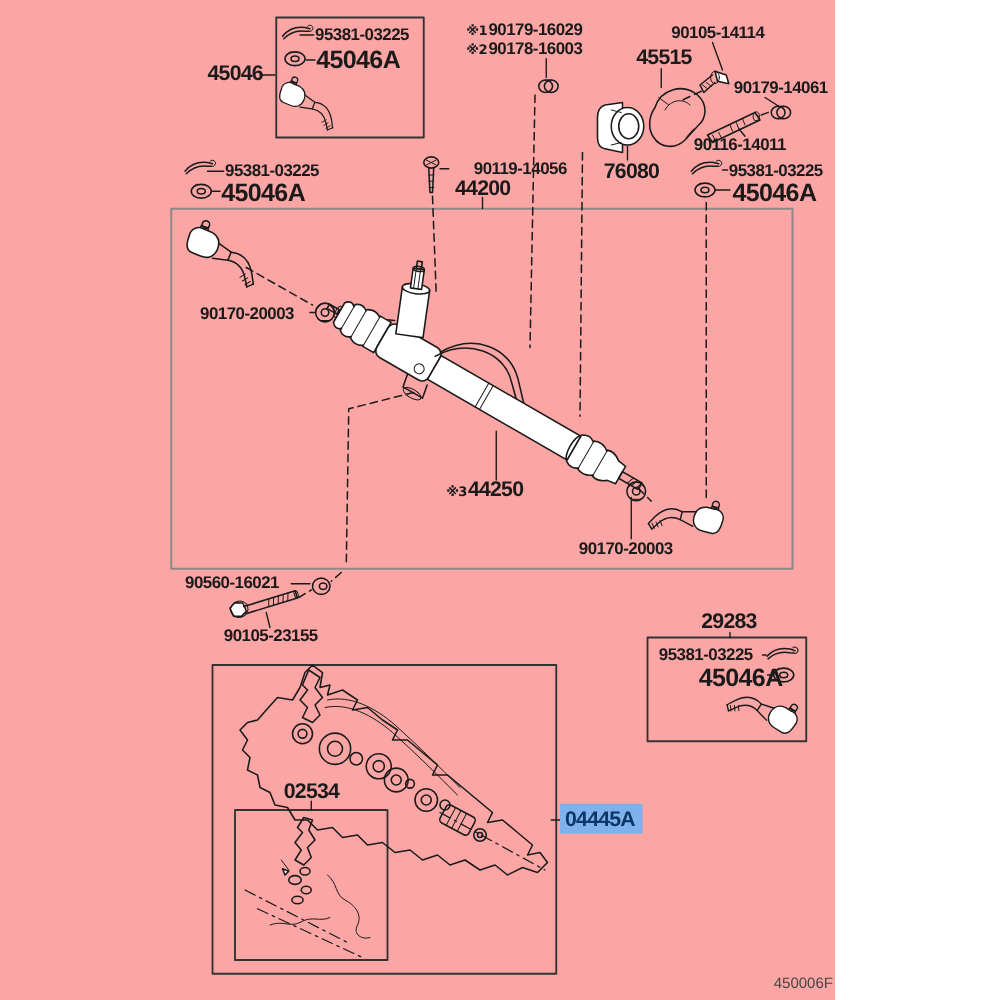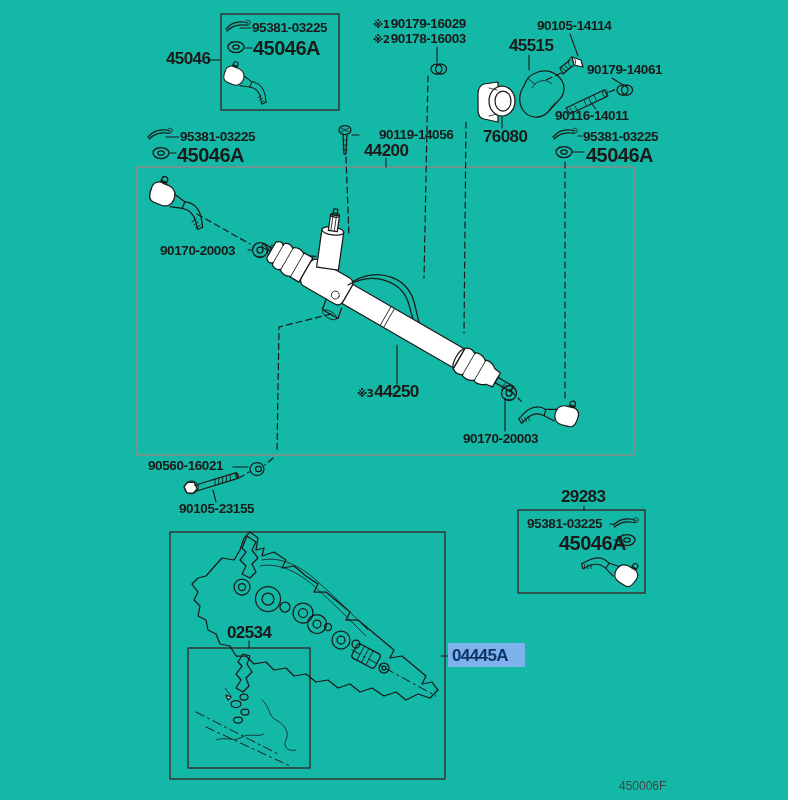--- a/index.html
+++ b/index.html
@@ -2,41 +2,41 @@
 <html style="--ink: #1a1a1a; --hl-bg: #7fb2ec; --hl-fg: #0d3667; --fig: #444444;"><head>
 <meta charset="utf-8">
 <style>
   :root{
     --ink:#1a1a1a;
     --hl-bg:#7fb2ec;
     --hl-fg:#0d3667;
     --fig:#444444;
   }
   html,body{margin:0;padding:0;background:#ffffff;}
-  #stage{position:relative;width:788px;height:800px;background:#14b8a6;overflow:hidden;
+  #stage{position:relative;width:668px;height:800px;background:#fca5a5;overflow:hidden;
          font-family:"Liberation Sans",sans-serif;}
   .art{position:absolute;left:0;top:0;}
   .art path,.art line,.art rect,.art circle,.art ellipse,.art polyline{
     fill:none;stroke:var(--ink);stroke-width:1.25;stroke-linecap:round;stroke-linejoin:round;}
   .art .solid{fill:#ffffff;}
   .art .thin{stroke-width:0.8;}
   .art .dash{stroke-dasharray:6 4;stroke-width:1.2;}
   .art .dashdot{stroke-dasharray:9 4 2 4;stroke-width:1;}
   .art .boxg{stroke:#8a8a8a;stroke-width:1.6;}
   .art .boxd{stroke:#333333;stroke-width:1.5;}
   .lbl{position:absolute;white-space:nowrap;font-weight:bold;color:var(--ink);line-height:1;}
   .pn{font-size:13.5px;letter-spacing:-0.4px;}
   .pc{font-size:17px;letter-spacing:-0.6px;}
   .pc6{font-size:20px;letter-spacing:-0.5px;}
   .pfxline{display:flex;align-items:baseline;gap:1px;}
   .pfx{font-family:"DejaVu Sans",sans-serif;font-size:10.5px;font-weight:bold;}
   .note{font-family:"DejaVu Sans",sans-serif;font-size:11px;font-weight:bold;
         line-height:14px;white-space:pre;color:var(--ink);}
   .hl{background:var(--hl-bg);color:var(--hl-fg);font-size:17px;letter-spacing:-0.6px;
-      padding:4px 17px 3px 4px;}
+      padding:4px 6px 3px 4px;}
   .figcode{font-size:12px;font-weight:normal;color:var(--fig);letter-spacing:0;}
 </style>
 </head>
 <body>
 
 <div id="stage">
 
 <svg class="art" width="800" height="800" viewBox="0 0 800 800">
   <defs>
     <g id="tierod">

